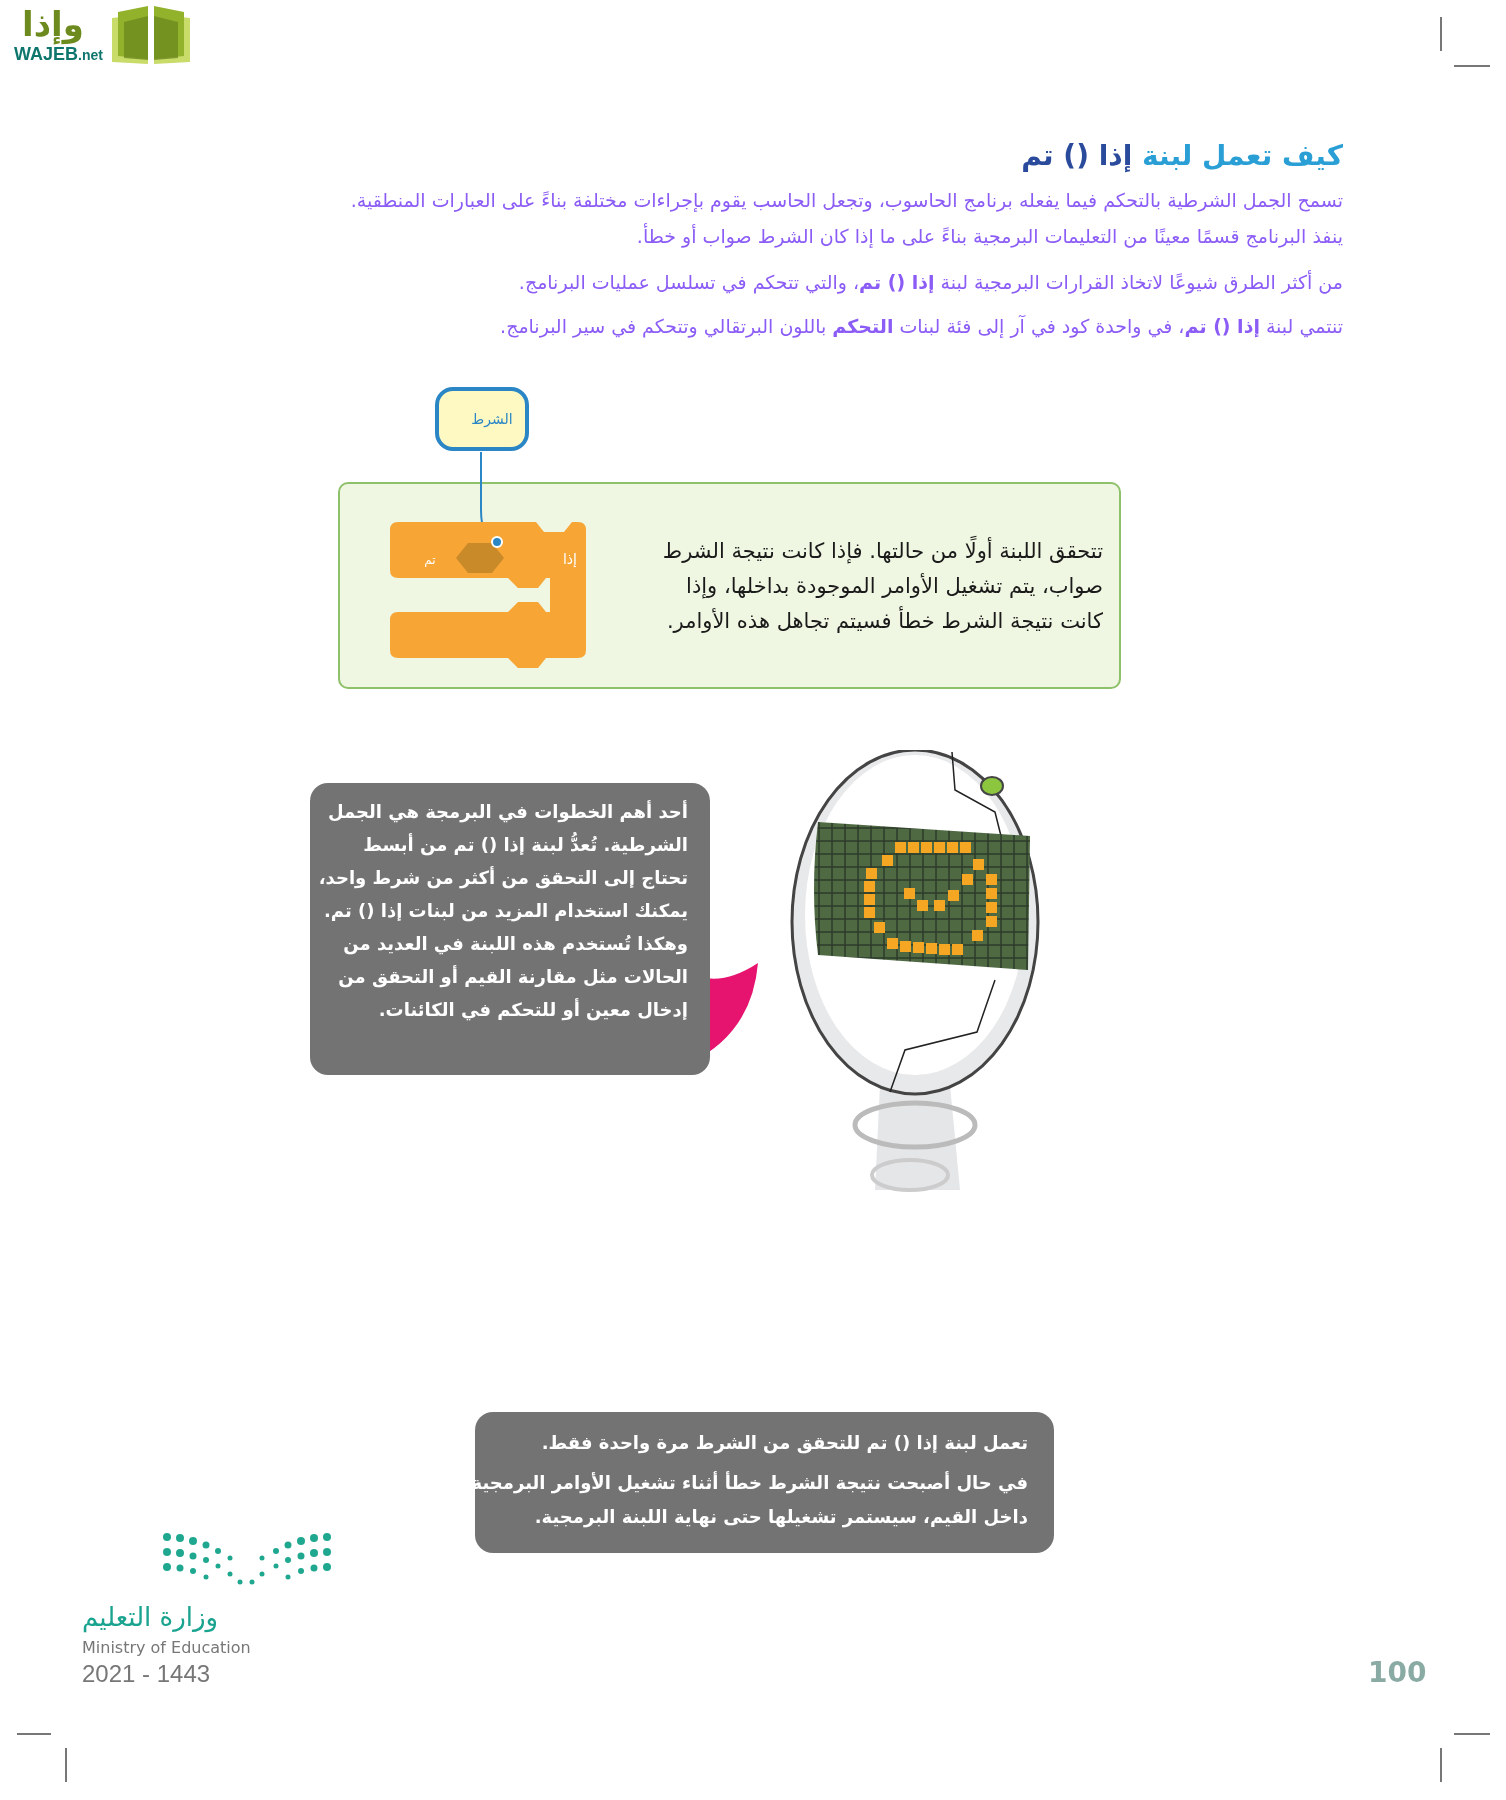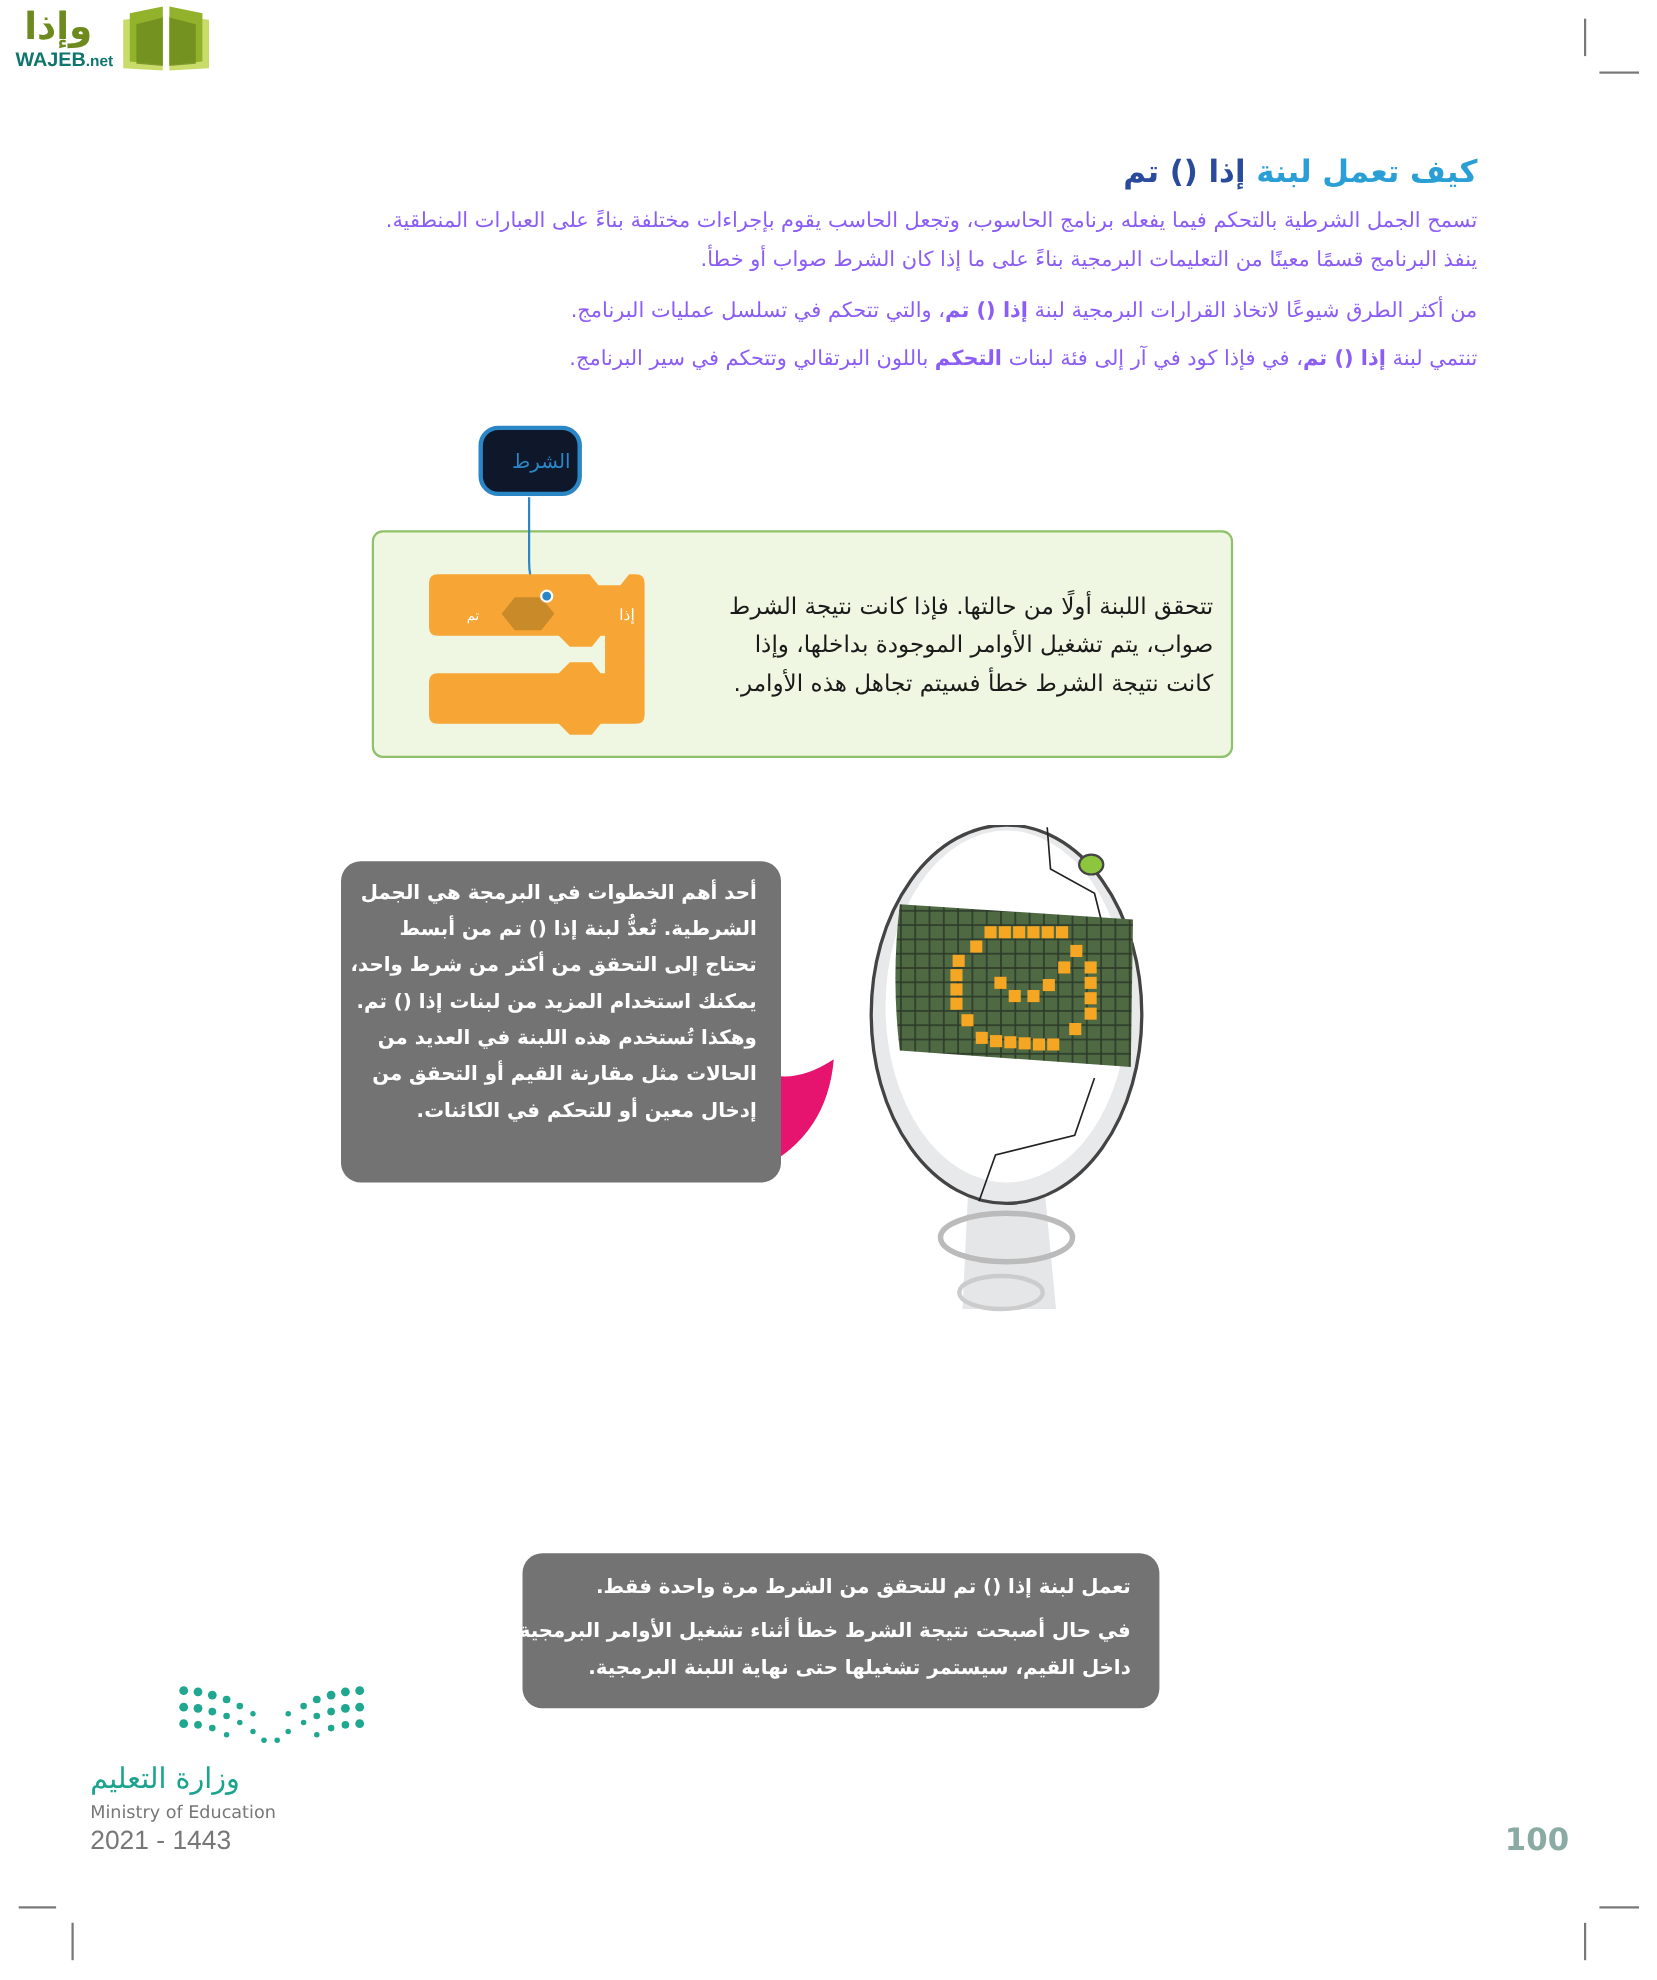--- a/index.html
+++ b/index.html
@@ -15,22 +15,22 @@
   .logo-text-ar { font-family:"DejaVu Sans", sans-serif; font-weight:bold; color:#6d8a1e; font-size:34px; line-height:36px; }
   .logo-text-en { font-family:"Liberation Sans", sans-serif; font-weight:bold; color:#333; font-size:18px; letter-spacing:0px; }
   .logo-text-en span { color:#0f766e; font-size:14px; }
 
   .title { font-size:28px; font-weight:bold; color:#2a9fd6; line-height:40px; }
   .title .dark { color:#2a4a9b; }
 
   .para { font-family:"DejaVu Sans", sans-serif; font-size:19px; color:#8b5cf6; line-height:36px; white-space:nowrap; }
   .para b { font-weight:bold; }
 
-  .cond-bubble { border:4px solid #2b86c5; border-radius:18px; background:#0f172a; color:#2b86c5;
-                 font-size:18px; display:flex; align-items:center; justify-content:center; box-sizing:border-box;padding-left:20px; }
+  .cond-bubble { border:4px solid #2b86c5; border-radius:18px; background:#fef9c3; color:#2b86c5;
+                 font-size:14px; display:flex; align-items:center; justify-content:center; box-sizing:border-box;padding-left:20px; }
 
   .green-box { background:#eff6e1; border:2px solid #8fc16a; border-radius:10px; box-sizing:border-box; }
   .green-text { font-size:21px; line-height:35px; color:#1a1a1a; }
 
   .pink-box { background:#737373; border-radius:18px; color:#fff; box-sizing:border-box; }
   .pink-text { font-weight:bold; font-size:18px; line-height:33px; color:#fff; }
 
   .ministry-ar { color:#1aa38f; font-size:26px; }
   .ministry-en { color:#777; font-size:16px; font-family:"DejaVu Sans", sans-serif; }
   .ministry-year { color:#777; font-size:24px; font-family:"Liberation Sans", sans-serif; }
@@ -65,21 +65,21 @@
   <span>كيف تعمل لبنة</span>
   <span class="dark">إذا () تم</span>
 </div>
 
 <div class="abs rtl para" style="right:163px;top:182px;">تسمح الجمل الشرطية بالتحكم فيما يفعله برنامج الحاسوب، وتجعل الحاسب يقوم بإجراءات مختلفة بناءً على العبارات المنطقية.</div>
 <div class="abs rtl para" style="right:163px;top:218px;">ينفذ البرنامج قسمًا معينًا من التعليمات البرمجية بناءً على ما إذا كان الشرط صواب أو خطأ.</div>
 <div class="abs rtl para" style="right:163px;top:264px;">
   <span>من أكثر الطرق شيوعًا لاتخاذ القرارات البرمجية لبنة </span><b>إذا () تم</b><span>، والتي تتحكم في تسلسل عمليات البرنامج.</span>
 </div>
 <div class="abs rtl para" style="right:163px;top:308px;">
-  <span>تنتمي لبنة </span><b>إذا () تم</b><span>، في فإذا كود في آر إلى فئة لبنات </span><b>التحكم</b><span> باللون البرتقالي وتتحكم في سير البرنامج.</span>
+  <span>تنتمي لبنة </span><b>إذا () تم</b><span>، في واحدة كود في آر إلى فئة لبنات </span><b>التحكم</b><span> باللون البرتقالي وتتحكم في سير البرنامج.</span>
 </div>
 
 <div class="abs cond-bubble" style="left:435px;top:387px;width:94px;height:64px;">
   <span>الشرط</span>
 </div>
 
 <div class="abs green-box" style="left:338px;top:482px;width:783px;height:207px;">
   <div class="abs rtl green-text" style="right:16px;top:50px;white-space:nowrap;">
     <div>تتحقق اللبنة أولًا من حالتها. فإذا كانت نتيجة الشرط</div>
     <div>صواب، يتم تشغيل الأوامر الموجودة بداخلها، وإذا</div>

